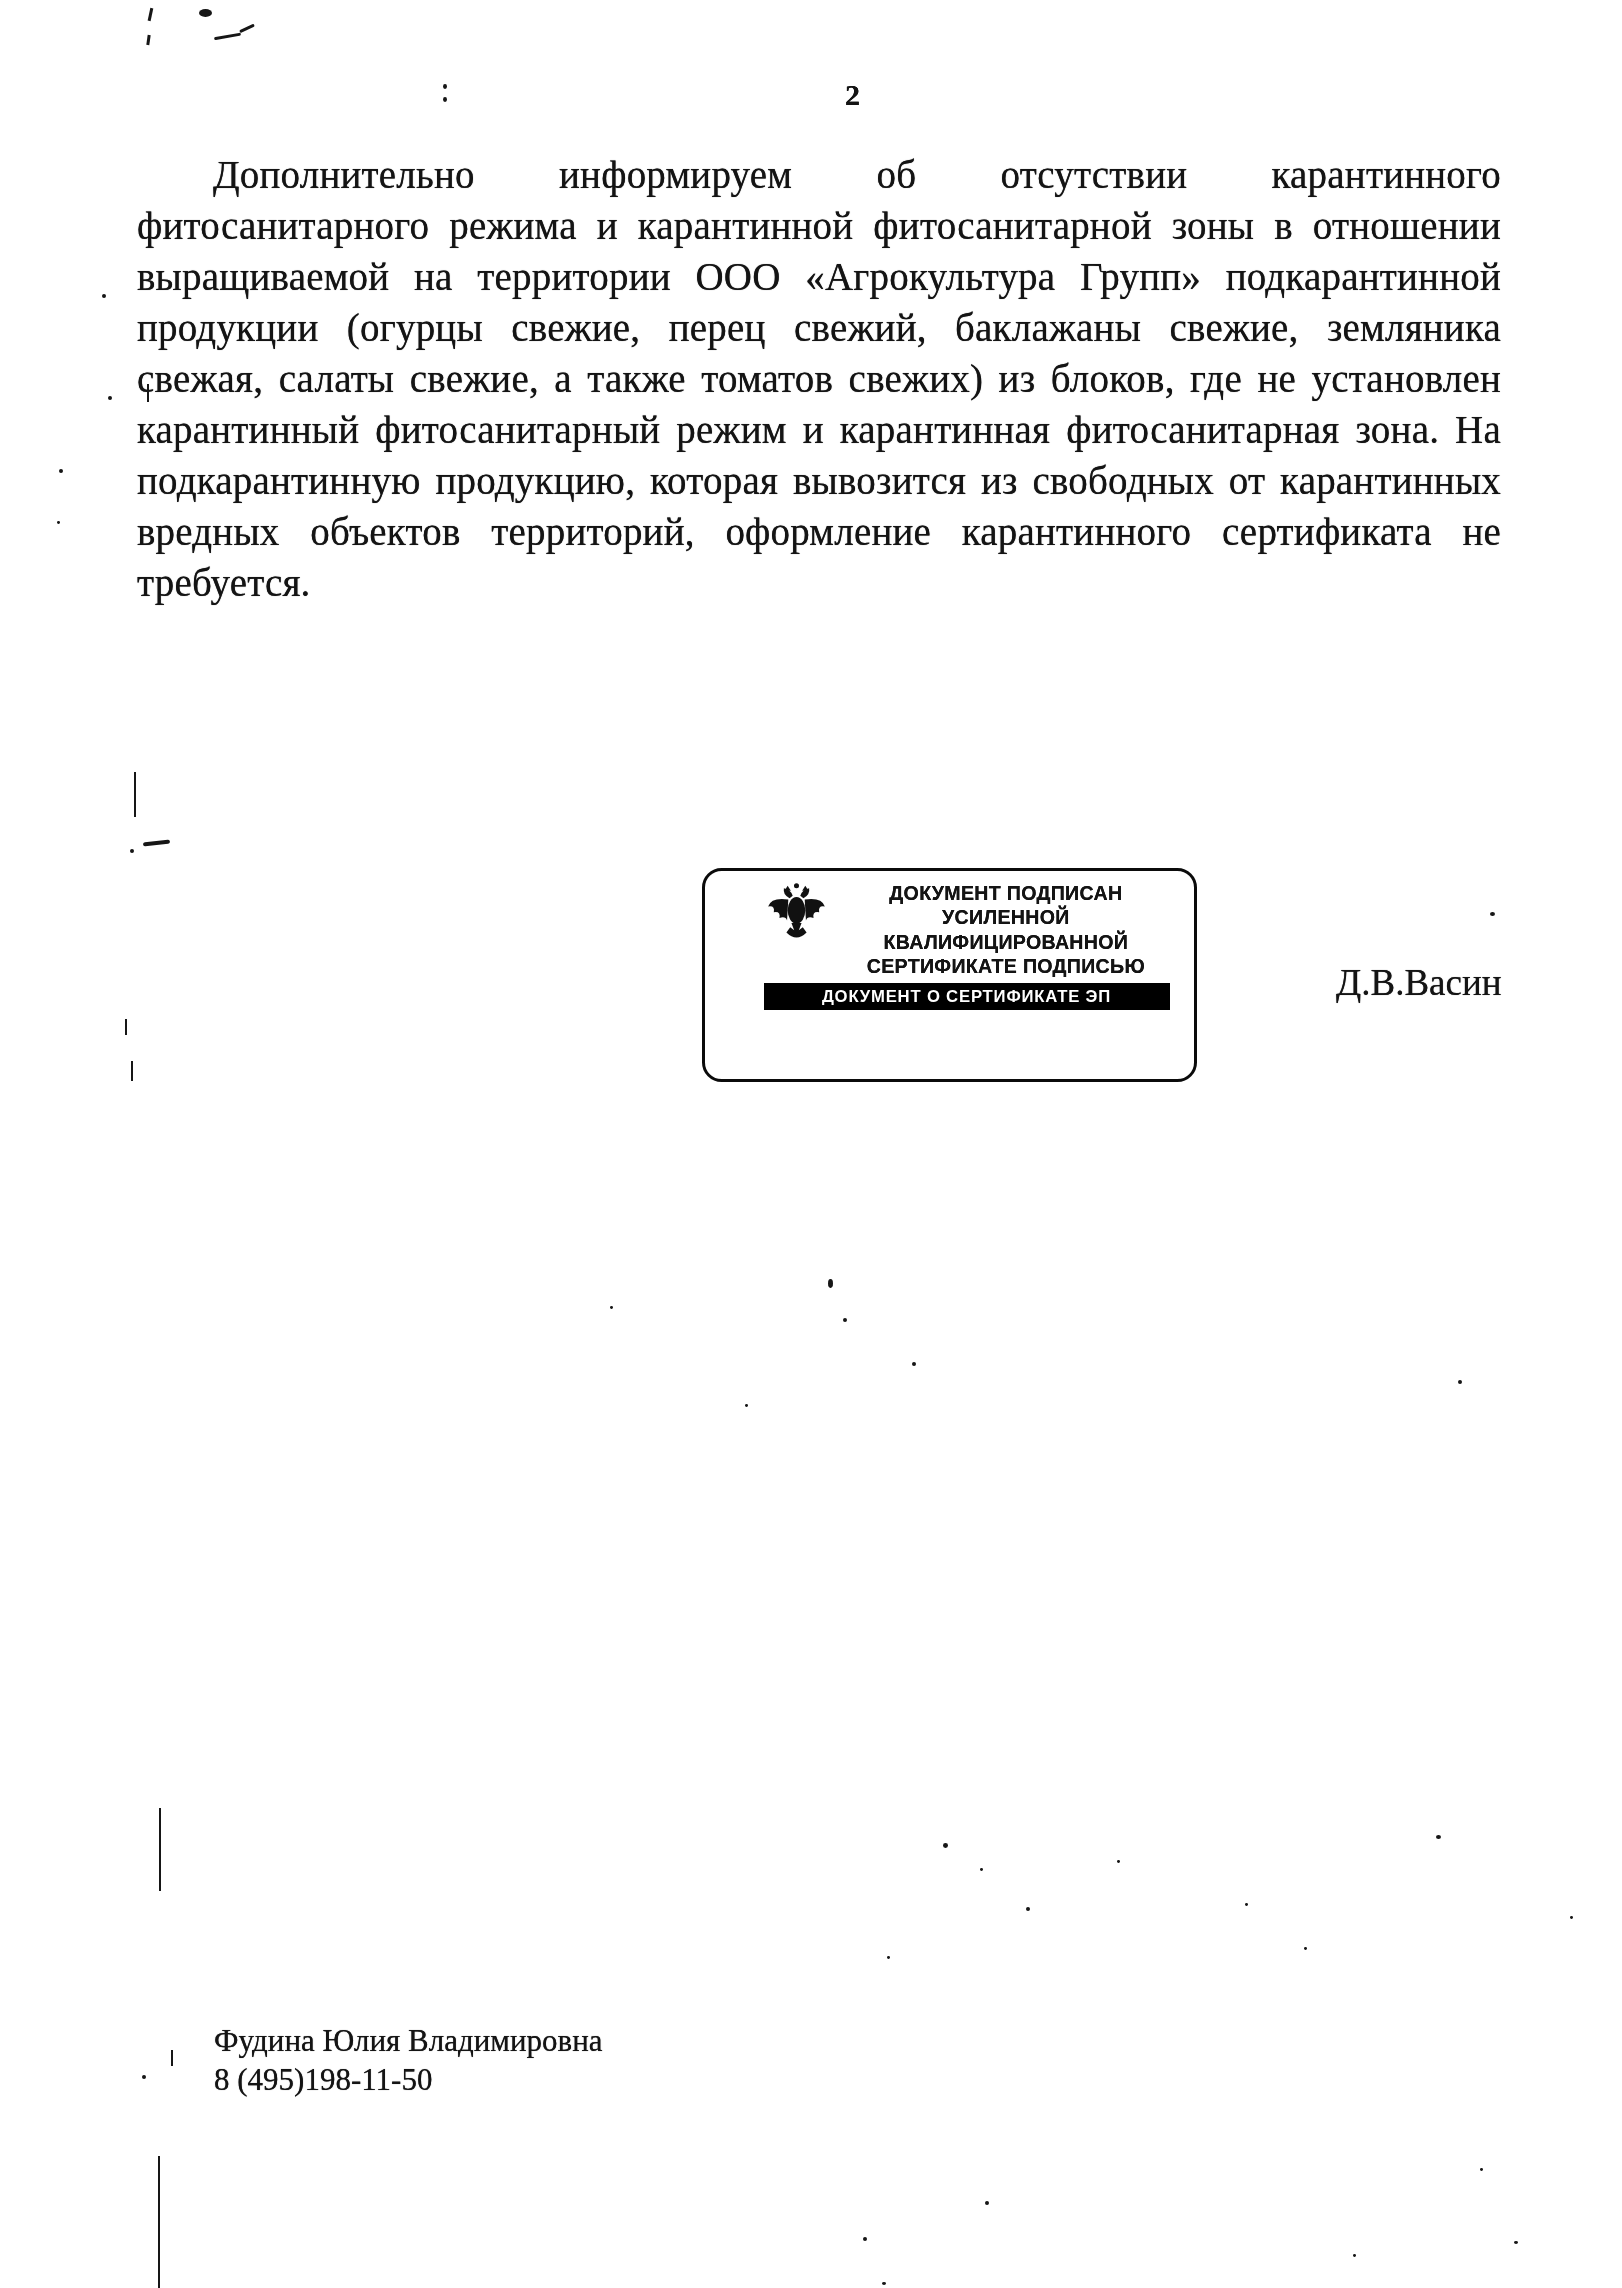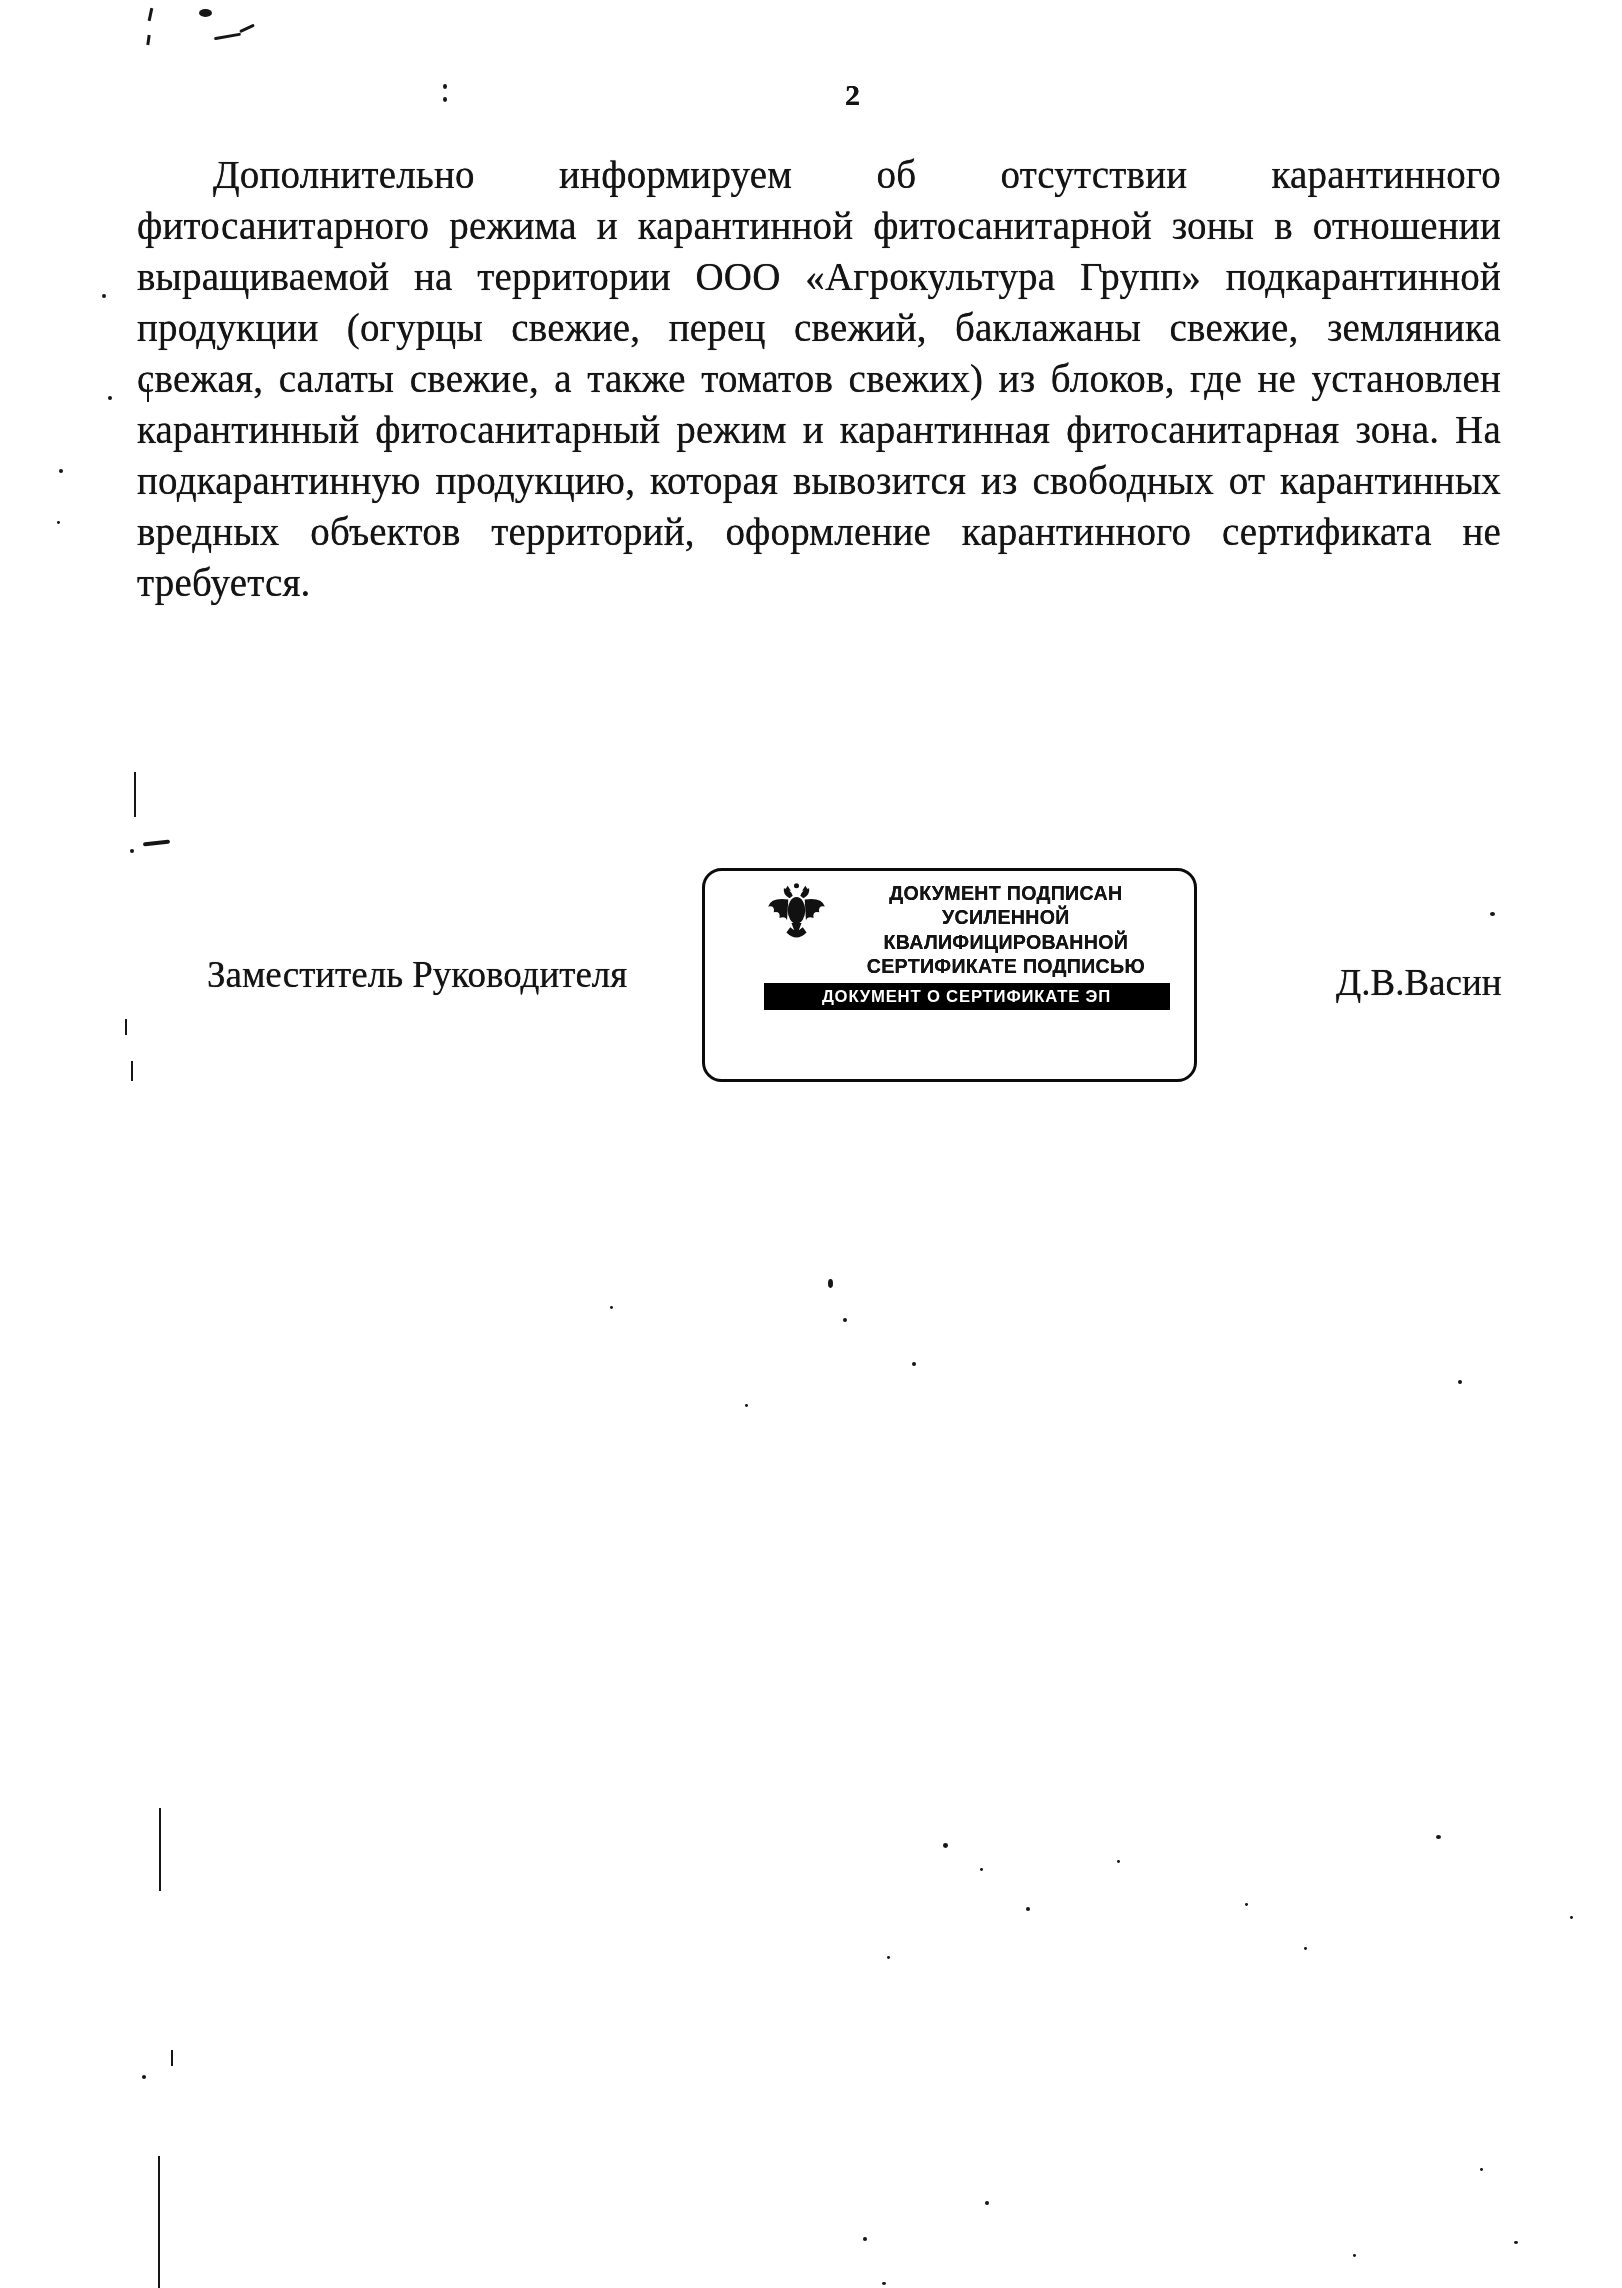--- a/index.html
+++ b/index.html
@@ -80,21 +80,20 @@
 <body>
 
 <div class="page">
 
   <div class="page-number">2</div>
 
   <div class="body-text">
     <p>Дополнительно информируем об отсутствии карантинного фитосанитарного режима и карантинной фитосанитарной зоны в отношении выращиваемой на территории ООО «Агрокультура Групп» подкарантинной продукции (огурцы свежие, перец свежий, баклажаны свежие, земляника свежая, салаты свежие, а также томатов свежих) из блоков, где не установлен карантинный фитосанитарный режим и карантинная фитосанитарная зона. На подкарантинную продукцию, которая вывозится из свободных от карантинных вредных объектов территорий, оформление карантинного сертификата не требуется.</p>
   </div>
 
-  <div class="sig-label">Заместитель Руководителя</div>
   <div class="sig-name">Д.В.Васин</div>
 
   <div class="stamp">
     <div class="stamp-top">
       <span class="eagle">
         <svg viewBox="0 0 100 110" xmlns="http://www.w3.org/2000/svg">
           <g fill="#111111">
             <circle cx="50" cy="7" r="4"></circle>
             <path d="M31,15 l5,-8 l5,8 z"></path>
             <path d="M59,15 l5,-8 l5,8 z"></path>
@@ -110,20 +109,24 @@
       </span>
       <div class="stamp-title">
         <div>ДОКУМЕНТ ПОДПИСАН</div>
         <div>УСИЛЕННОЙ КВАЛИФИЦИРОВАННОЙ</div>
         <div>СЕРТИФИКАТЕ ПОДПИСЬЮ</div>
       </div>
     </div>
     <div class="stamp-banner">ДОКУМЕНТ О СЕРТИФИКАТЕ ЭП</div>
   </div>
 
+  <div class="footer">
+    <div>Фудина Юлия Владимировна</div>
+    <div>8 (495)198-11-50</div>
+  </div>
 
   <div class="sp" style="left:199px;top:8.8px;width:12.7px;height:7.8px;"></div>
   <div class="dash" style="left:214px;top:35px;width:26.5px;height:2.9px;transform:rotate(-10deg);"></div>
   <div class="dash" style="left:239px;top:26.5px;width:15.7px;height:2.9px;transform:rotate(-25deg);"></div>
   <div class="vb" style="left:149px;top:7.8px;width:2.9px;height:12.7px;transform:rotate(12deg);"></div>
   <div class="vb" style="left:147px;top:35px;width:2.9px;height:9.8px;transform:rotate(8deg);"></div>
   <div class="sp" style="left:443px;top:84px;width:3.9px;height:4.9px;"></div>
   <div class="sp" style="left:443px;top:97px;width:3.9px;height:4.9px;"></div>
   <div class="sp" style="left:102px;top:294px;width:3.9px;height:3.9px;"></div>
   <div class="vb" style="left:147px;top:384px;width:2px;height:17.6px;"></div>

